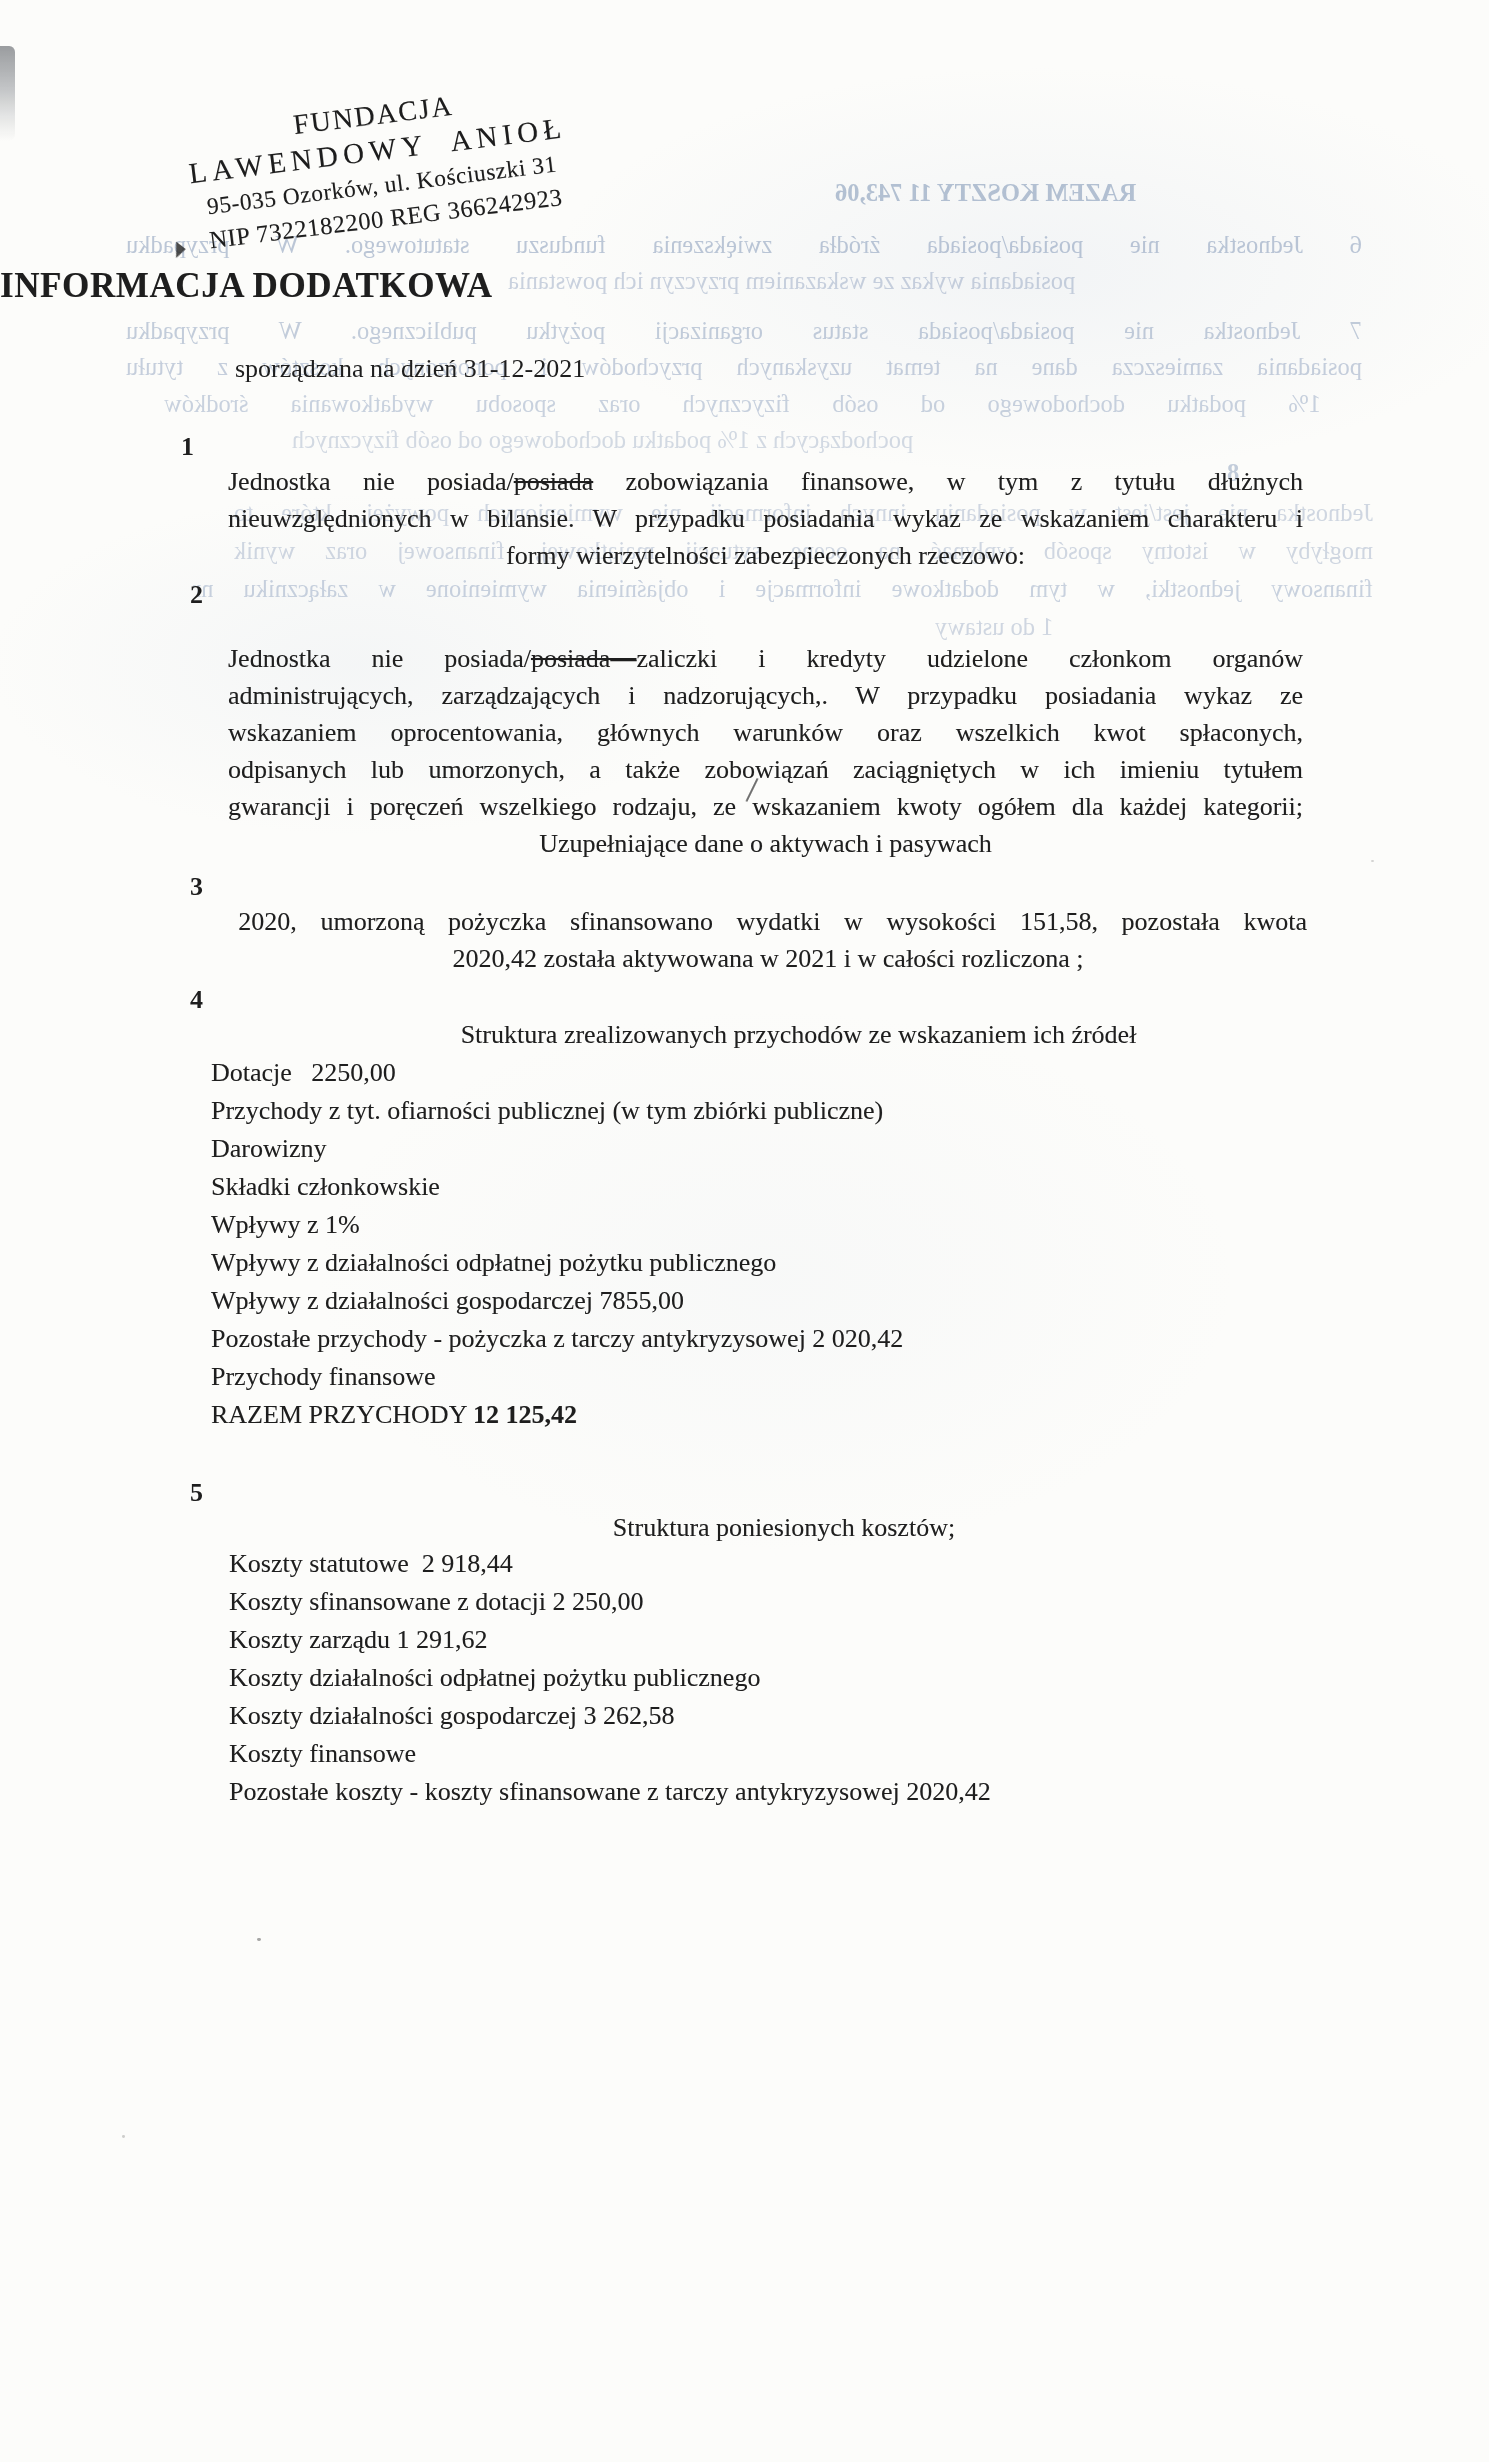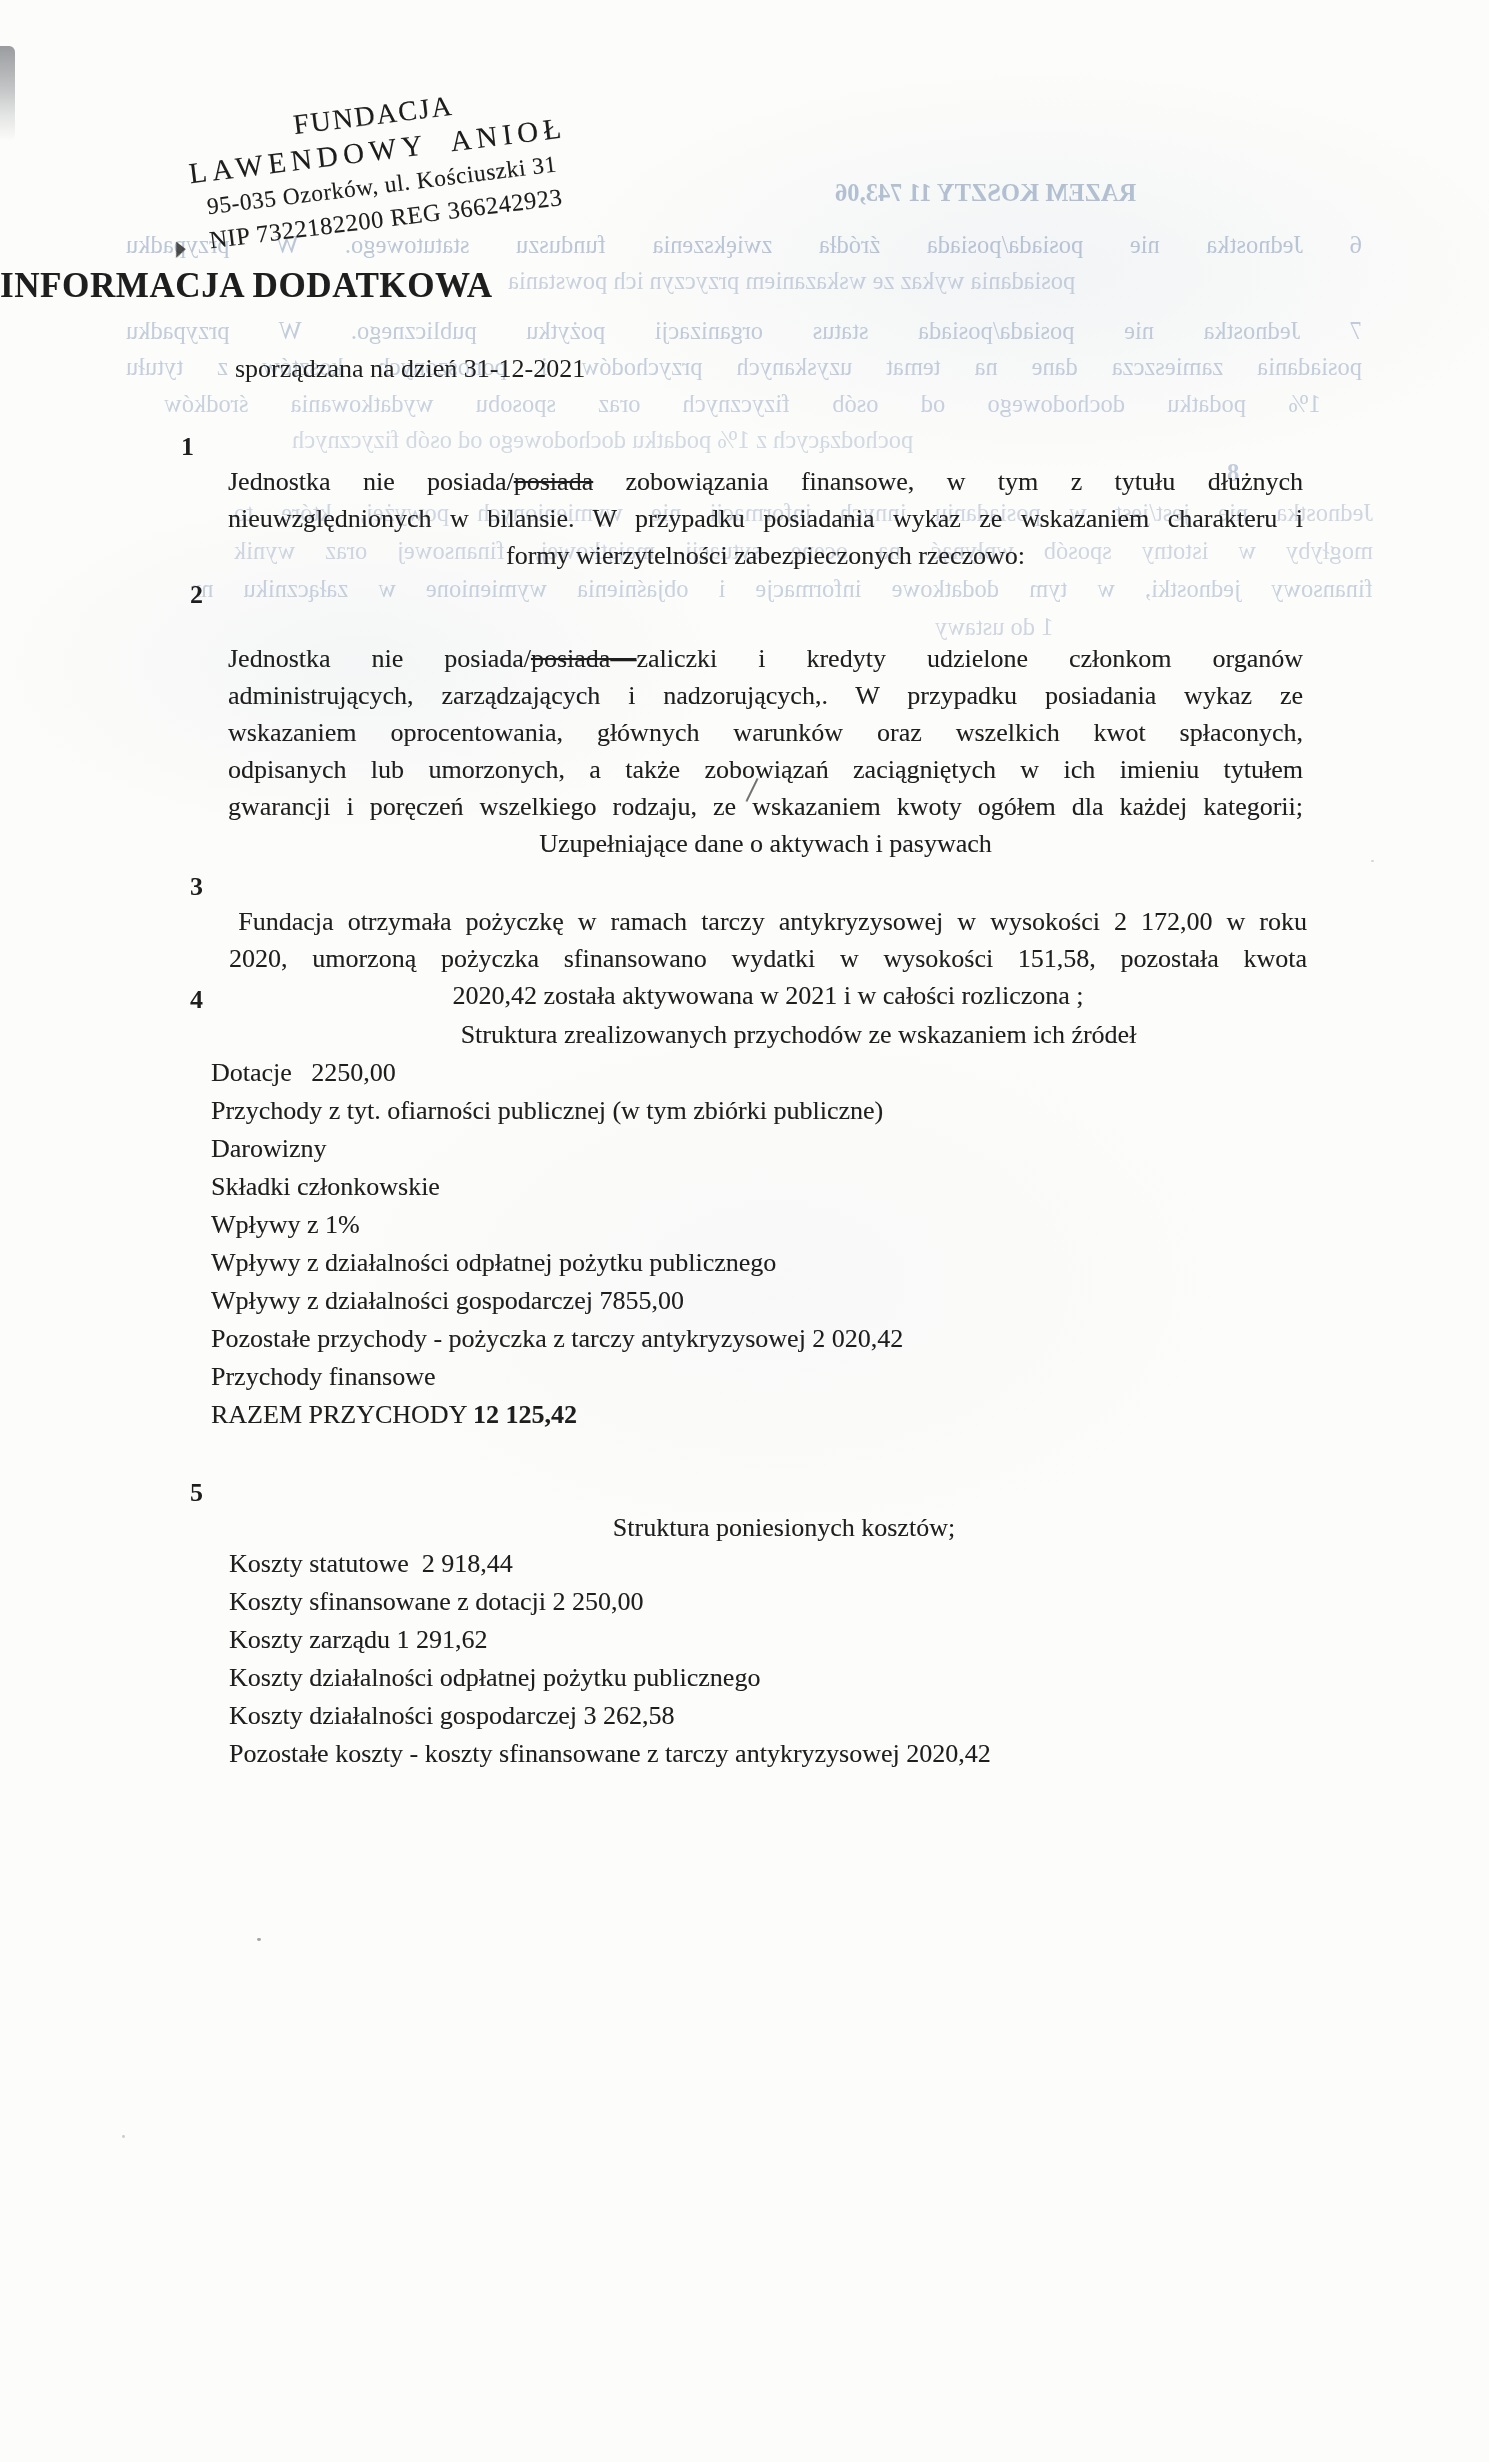--- a/index.html
+++ b/index.html
@@ -160,21 +160,20 @@
       <div class="line just"><span>Jednostka nie posiada/</span><span class="s">posiada—</span><span>zaliczki i kredyty udzielone członkom organów</span></div>
       <div class="line just"><span>administrujących, zarządzających i nadzorujących,. W przypadku posiadania wykaz ze</span></div>
       <div class="line just"><span>wskazaniem oprocentowania, głównych warunków oraz wszelkich kwot spłaconych,</span></div>
       <div class="line just"><span>odpisanych lub umorzonych, a także zobowiązań zaciągniętych w ich imieniu tytułem</span></div>
       <div class="line just"><span>gwarancji i poręczeń wszelkiego rodzaju, ze wskazaniem kwoty ogółem dla każdej kategorii;</span></div>
       <div class="line"><span>Uzupełniające dane o aktywach i pasywach</span></div>
     </div>
 
   <div class="num num3">3</div>
   <div class="blk blk3">
-      <div class="line just"><span>Fundacja otrzymała pożyczkę w ramach tarczy antykryzysowej w wysokości 2 172,00 w roku</span></div>
       <div class="line just"><span>2020, umorzoną pożyczka sfinansowano wydatki w wysokości 151,58, pozostała kwota</span></div>
       <div class="line"><span>2020,42 została aktywowana w 2021 i w całości rozliczona ;</span></div>
     </div>
 
   <div class="num num4">4</div>
   <div class="blk blk4">
       <div class="line"><span>Struktura zrealizowanych przychodów ze wskazaniem ich źródeł</span></div>
     </div>
 
   <div class="list list-rev">
@@ -194,17 +193,18 @@
   <div class="blk blk5">
       <div class="line"><span>Struktura poniesionych kosztów;</span></div>
     </div>
 
   <div class="list list-cost">
       <div class="line"><span>Koszty statutowe  2 918,44</span></div>
       <div class="line"><span>Koszty sfinansowane z dotacji 2 250,00</span></div>
       <div class="line"><span>Koszty zarządu 1 291,62</span></div>
       <div class="line"><span>Koszty działalności odpłatnej pożytku publicznego</span></div>
       <div class="line"><span>Koszty działalności gospodarczej 3 262,58</span></div>
+      <div class="line"><span>Koszty finansowe</span></div>
       <div class="line"><span>Pozostałe koszty - koszty sfinansowane z tarczy antykryzysowej 2020,42</span></div>
     </div>
 
 </div>
 
 
 </body></html>

